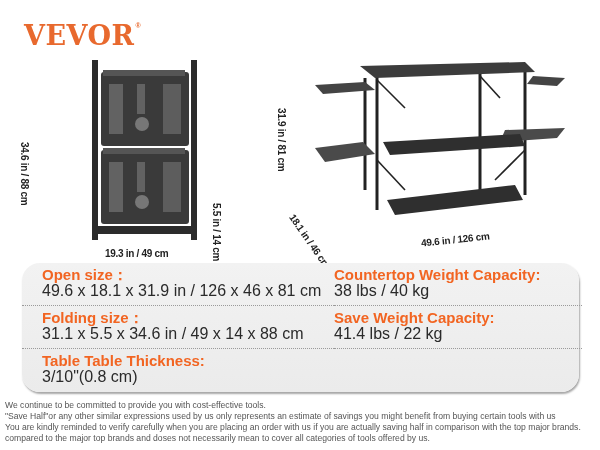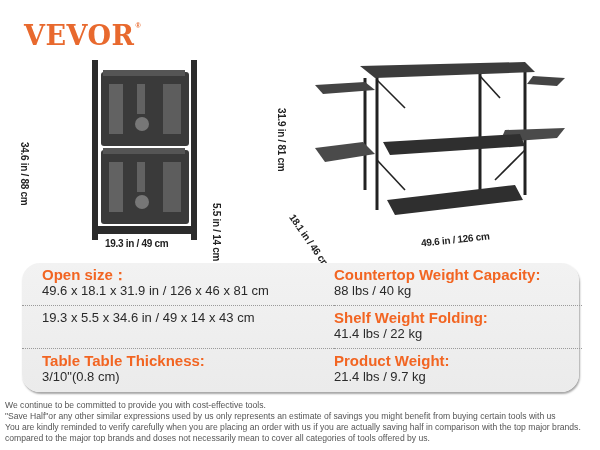--- a/index.html
+++ b/index.html
@@ -31,21 +31,21 @@
   .spec-col { position: absolute; top: 0; height: 100%; }
   .spec-col.left { left: 20px; width: 290px; }
   .spec-col.right { left: 312px; width: 218px; }
   .spec-item { height: 43px; padding-top: 4px; position: relative; }
   .spec-item.div::after {
     content: ""; position: absolute; left: 0; right: -30px; bottom: 0;
     border-bottom: 1px dotted #9a9a9a;
   }
   .spec-col.left .spec-item.div::after { left: -20px; right: -12px; }
   .spec-label { color: #f26522; font-weight: bold; font-size: 15px; line-height: 16px; }
-  .spec-value { color: #2a2a2a; font-size: 13px; line-height: 16px; }
+  .spec-value { color: #2a2a2a; font-size: 16px; line-height: 16px; }
 
   .disclaimer {
     position: absolute; left: 5px; top: 400px; width: 595px;
     font-size: 8.6px; line-height: 11px; color: #555;
     font-family: "Liberation Sans", sans-serif; white-space: nowrap;
   }
 </style>
 </head>
 <body>
 
@@ -71,21 +71,21 @@
     <rect x="78" y="104" width="18" height="50" opacity="0.45"></rect>
   </g>
   <circle cx="57" cy="66" r="7" fill="#777"></circle>
   <circle cx="57" cy="144" r="7" fill="#777"></circle>
 
   <rect x="7" y="168" width="105" height="8" fill="#2b2b2b"></rect>
 
   <line x1="-2" y1="2" x2="-2" y2="180" stroke="#666" stroke-width="0.6"></line>
 </svg>
 <div class="dim-label" style="left:30px; top:142px; transform: rotate(90deg); transform-origin: left top;">34.6 in / 88 cm</div>
-<div class="dim-label" style="left:105px; top:238px;">19.3 in / 49 cm</div>
+<div class="dim-label" style="left:105px; top:248px;">19.3 in / 49 cm</div>
 <div class="dim-label" style="left:215px; top:203px; transform: rotate(90deg); transform-origin: left top; left:222px;">5.5 in / 14 cm</div>
 
 <svg class="open-table" viewBox="0 0 290 165">
   <g stroke="#222" stroke-width="3" fill="none">
 
     <line x1="82" y1="20" x2="82" y2="160"></line>
     <line x1="230" y1="20" x2="230" y2="145"></line>
     <line x1="70" y1="28" x2="70" y2="140"></line>
     <line x1="185" y1="22" x2="185" y2="140"></line>
   </g>
@@ -110,39 +110,36 @@
 <div class="dim-label" style="left:421px; top:234px; transform: rotate(-6deg);">49.6 in / 126 cm</div>
 <div class="dim-label" style="left:296px; top:212px; transform: rotate(55deg); transform-origin: left top;">18.1 in / 46 cm</div>
 
 <div class="specs">
   <div class="spec-col left">
     <div class="spec-item div">
       <div class="spec-label">Open size：</div>
       <div class="spec-value">49.6 x 18.1 x 31.9 in / 126 x 46 x 81 cm</div>
     </div>
     <div class="spec-item div">
-      <div class="spec-value">19.3 x 5.5 x 34.6 in / 49 x 14 x 43 cm</div>
+      <div class="spec-label">Folding size：</div>
+      <div class="spec-value">31.1 x 5.5 x 34.6 in / 49 x 14 x 88 cm</div>
     </div>
     <div class="spec-item">
       <div class="spec-label">Table Table Thickness:</div>
       <div class="spec-value">3/10"(0.8 cm)</div>
     </div>
   </div>
   <div class="spec-col right">
     <div class="spec-item div">
       <div class="spec-label">Countertop Weight Capacity:</div>
-      <div class="spec-value">88 lbs / 40 kg</div>
+      <div class="spec-value">38 lbs / 40 kg</div>
     </div>
     <div class="spec-item div">
-      <div class="spec-label">Shelf Weight Folding:</div>
+      <div class="spec-label">Save Weight Capacity:</div>
       <div class="spec-value">41.4 lbs / 22 kg</div>
-    </div>
-    <div class="spec-item">
-      <div class="spec-label">Product Weight:</div>
-      <div class="spec-value">21.4 lbs / 9.7 kg</div>
     </div>
   </div>
 </div>
 
 <div class="disclaimer">
   <div>We continue to be committed to provide you with cost-effective tools.</div>
   <div>"Save Half"or any other similar expressions used by us only represents an estimate of savings you might benefit from buying certain tools with us</div>
   <div>You are kindly reminded to verify carefully when you are placing an order with us if you are actually saving half in comparison with the top major brands.</div>
   <div>compared to the major top brands and doses not necessarily mean to cover all categories of tools offered by us.</div>
 </div>

